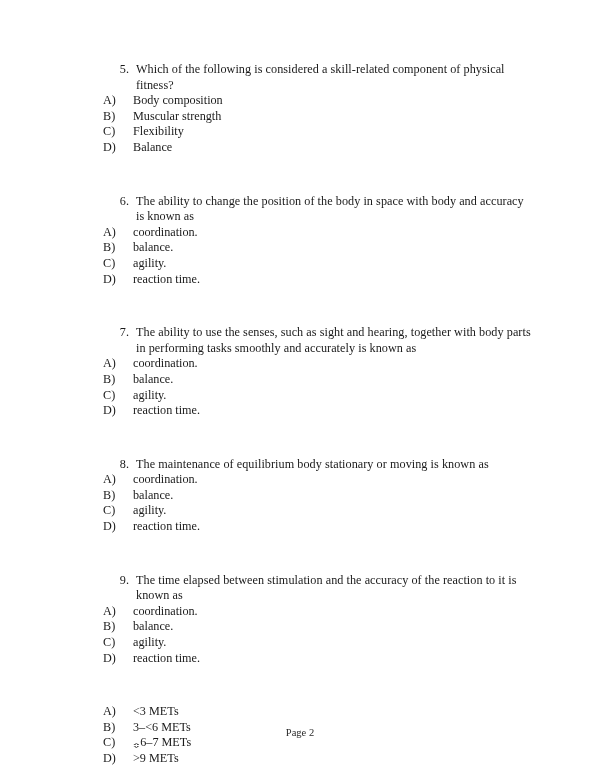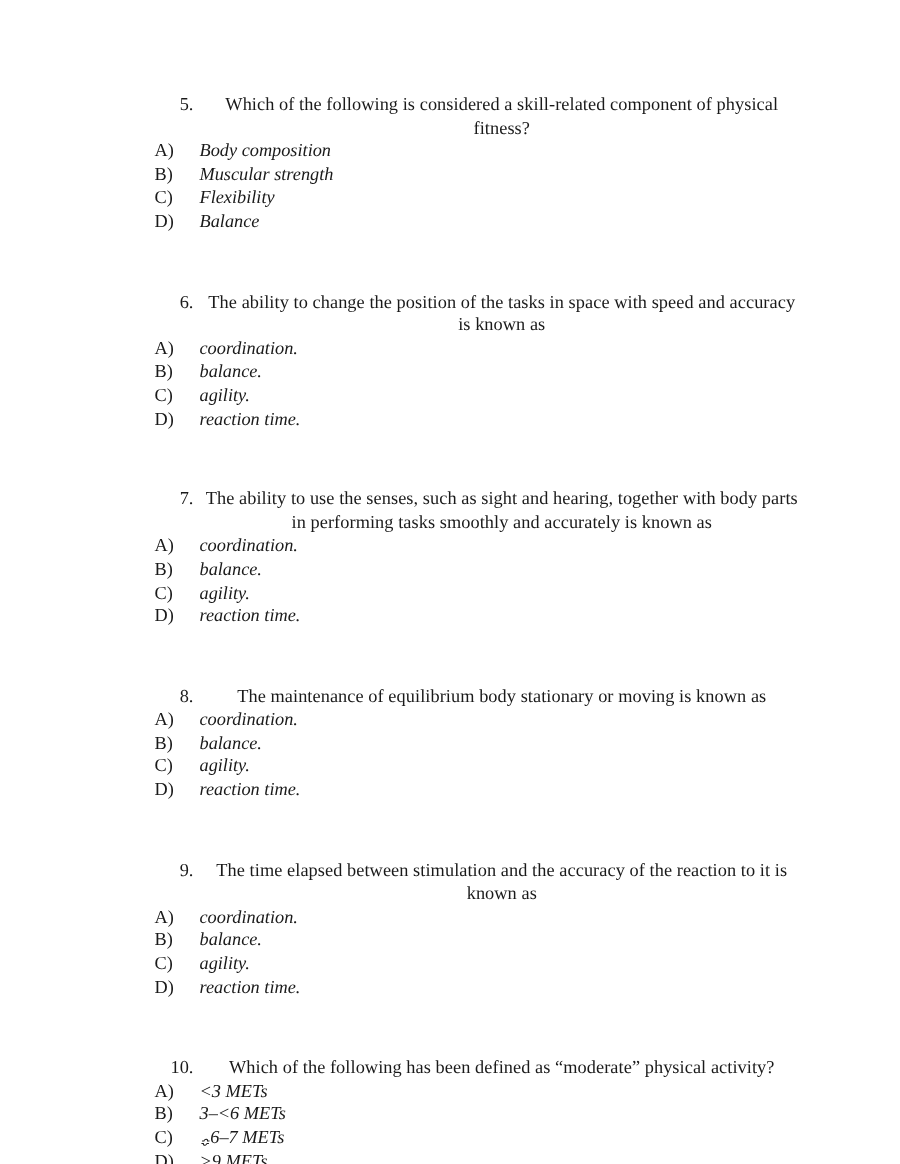--- a/index.html
+++ b/index.html
@@ -49,21 +49,21 @@
   }
   .qnum {
     width: 26px;
     min-width: 26px;
     text-align: right;
     padding-right: 7px;
     box-sizing: content-box;
   }
   .qtext {
     flex: 1;
-    text-align: center;
+    text-align: left;
   }
 
   
   .options {
     margin-top: 0px;
   }
   .option-row {
     display: flex;
     align-items: flex-start;
     font-size: 12.2px;
@@ -71,21 +71,20 @@
     margin-left: -0px;
   }
   .opt-letter {
     width: 22px;
     min-width: 22px;
     text-align: left;
   }
   .opt-text {
     flex: 1;
     padding-left: 8px;
-    font-style: italic;
   }
 
   
   .artifact {
     display: inline-block;
     font-size: 8px;
     line-height: 1;
     position: relative;
     top: 2px;
     margin-right: 1px;
@@ -132,21 +131,21 @@
         <div class="option-row">
           <span class="opt-letter">D)</span>
           <span class="opt-text">Balance</span>
         </div>
       </div>
     </div>
 
     <div class="qblock">
       <div class="question-line">
         <span class="qnum">6.</span>
-        <span class="qtext">The ability to change the position of the tasks in space with speed and accuracy is known as</span>
+        <span class="qtext">The ability to change the position of the body in space with body and accuracy is known as</span>
       </div>
       <div class="options">
         <div class="option-row">
           <span class="opt-letter">A)</span>
           <span class="opt-text">coordination.</span>
         </div>
         <div class="option-row">
           <span class="opt-letter">B)</span>
           <span class="opt-text">balance.</span>
         </div>
@@ -230,24 +229,20 @@
           <span class="opt-text">agility.</span>
         </div>
         <div class="option-row">
           <span class="opt-letter">D)</span>
           <span class="opt-text">reaction time.</span>
         </div>
       </div>
     </div>
 
     <div class="qblock">
-      <div class="question-line">
-        <span class="qnum">10.</span>
-        <span class="qtext">Which of the following has been defined as “moderate” physical activity?</span>
-      </div>
       <div class="options">
         <div class="option-row">
           <span class="opt-letter">A)</span>
           <span class="opt-text">&lt;3 METs</span>
         </div>
         <div class="option-row">
           <span class="opt-letter">B)</span>
           <span class="opt-text">3–&lt;6 METs</span>
         </div>
         <div class="option-row">
@@ -256,14 +251,15 @@
         </div>
         <div class="option-row">
           <span class="opt-letter">D)</span>
           <span class="opt-text">&gt;9 METs</span>
         </div>
       </div>
     </div>
 
   </div>
 
+  <div class="footer">Page 2</div>
 
 </div>
 
 </body></html>

